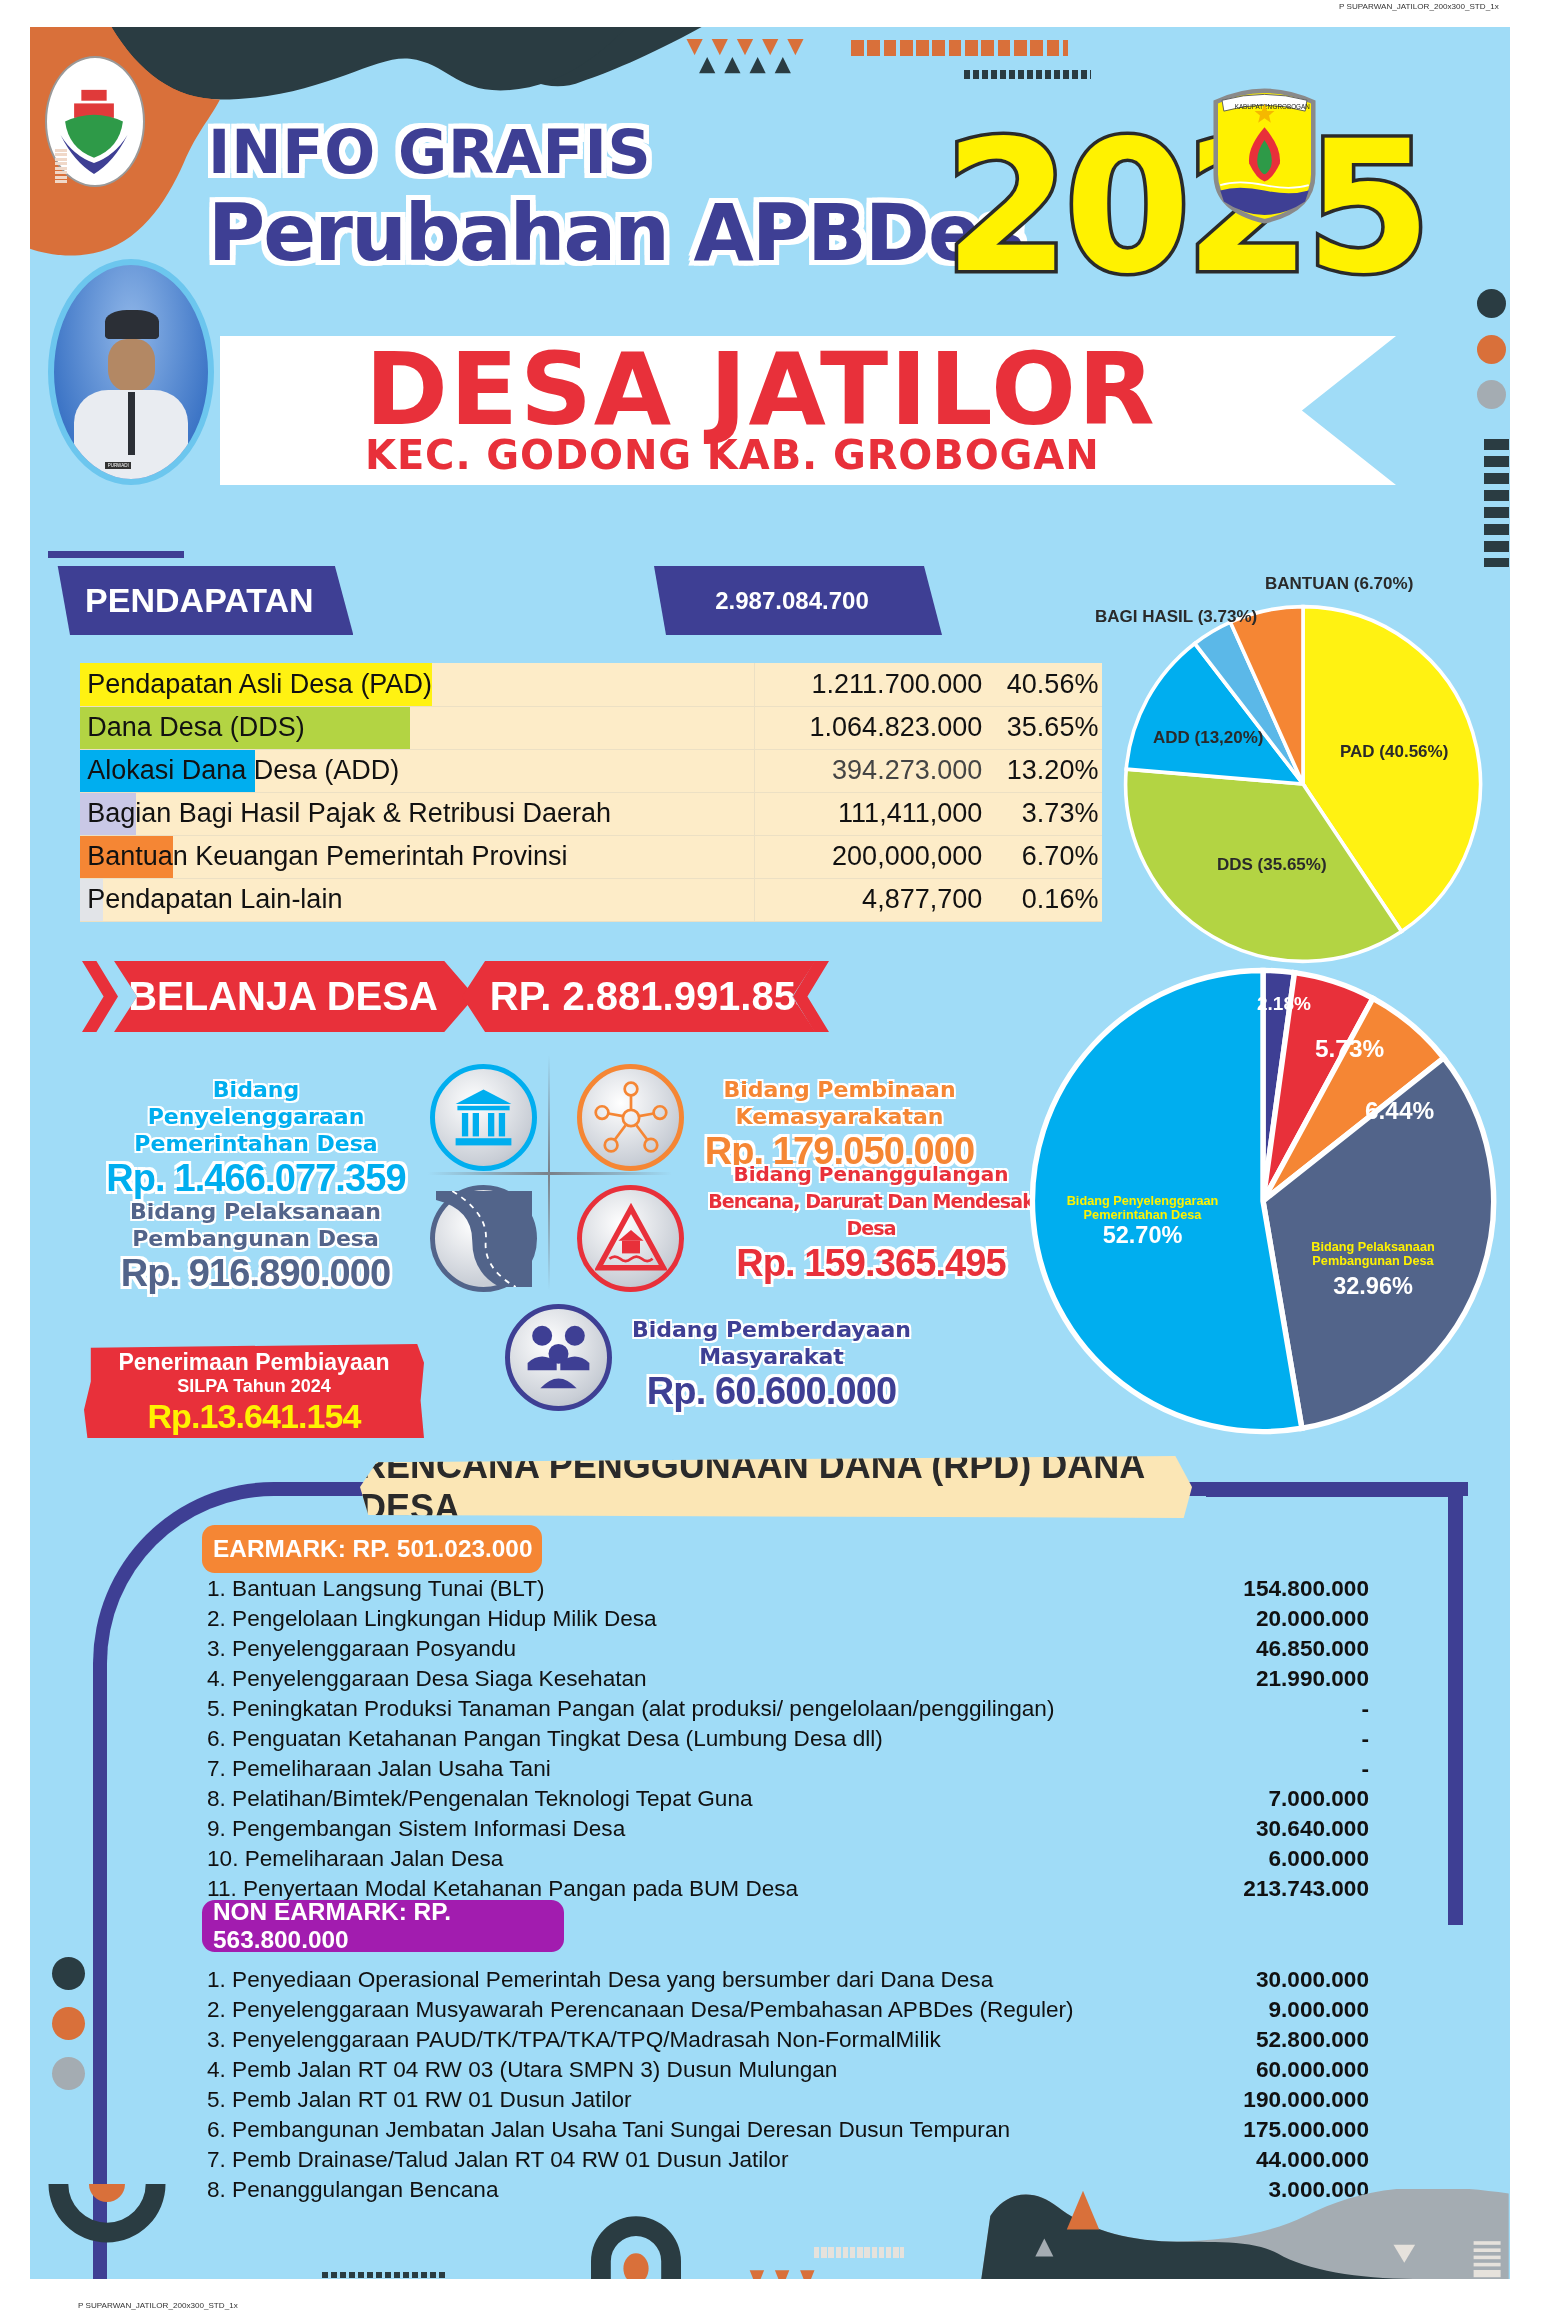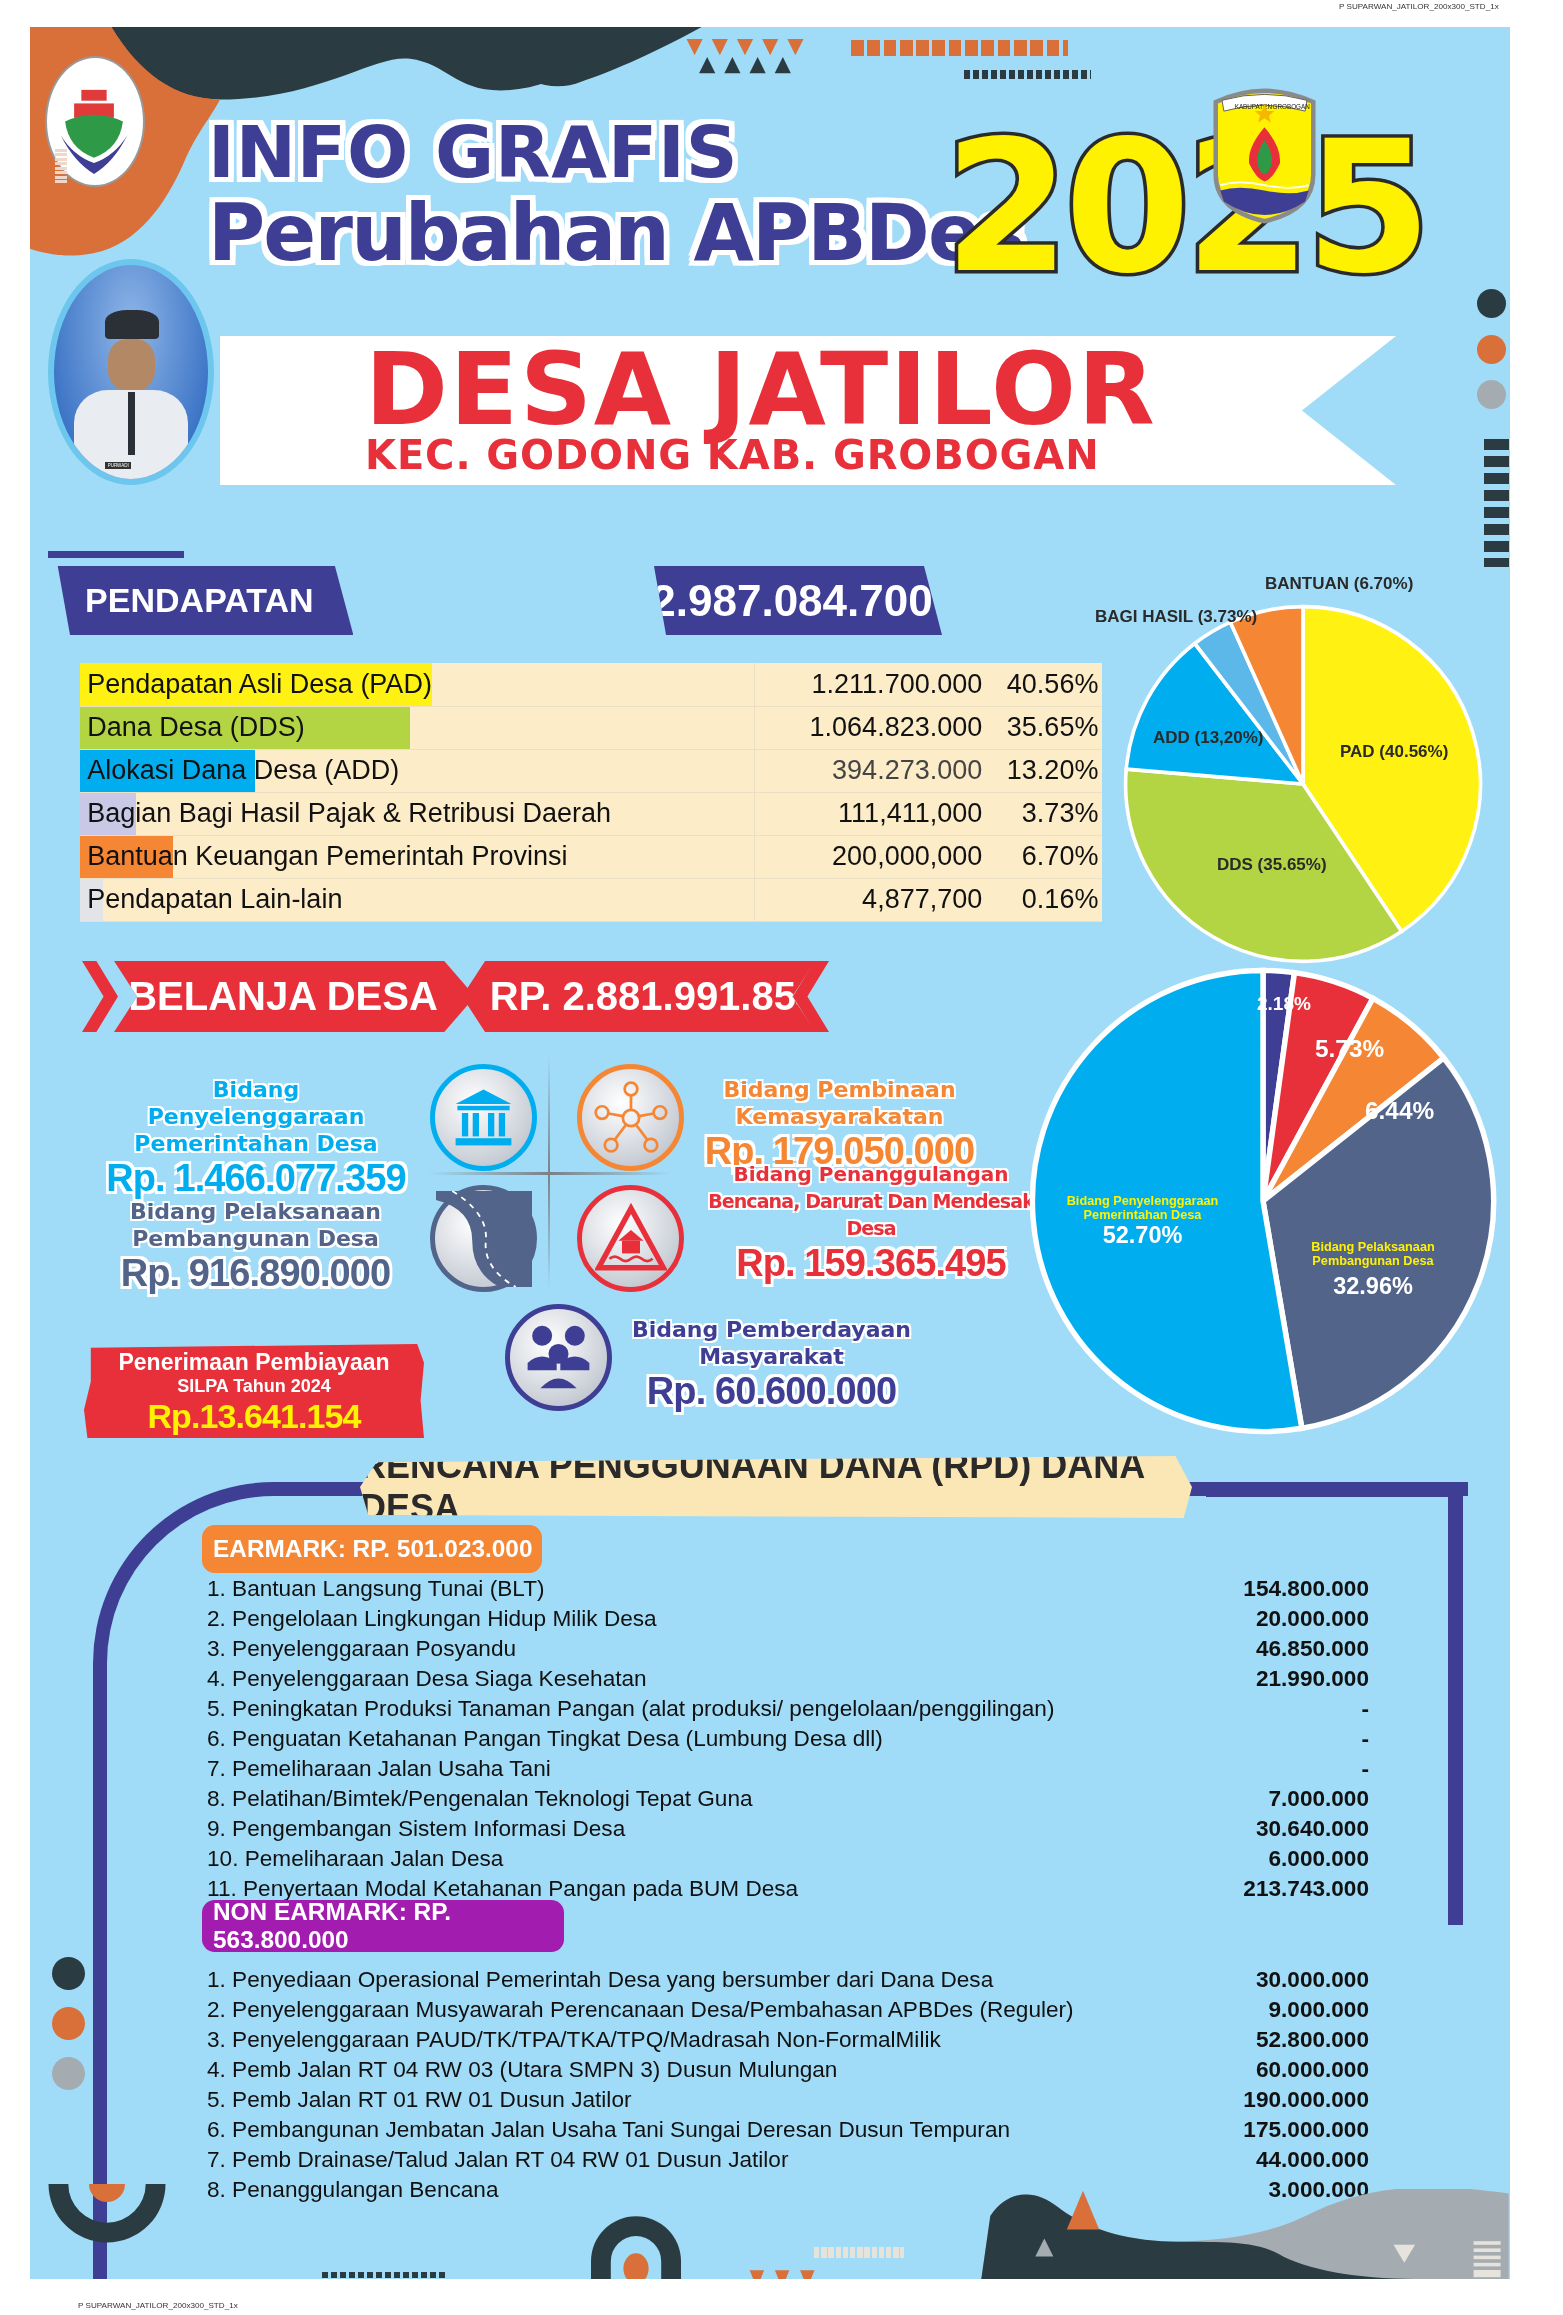--- a/index.html
+++ b/index.html
@@ -1,21 +1,21 @@
 <!DOCTYPE html>
 <html style="font-size:14.5px"><head>
 <meta charset="utf-8">
 <style>
   * { box-sizing: border-box; margin: 0; padding: 0; }
   html, body { width: 1563px; height: 2316px; background: #ffffff; overflow: hidden; }
   body { position: relative; font-family: "Liberation Sans", sans-serif; }
   .abs { position: absolute; }
   .filename { font-size: 8.1px; color: #333; font-family: "Liberation Sans", sans-serif; }
   #poster { position: absolute; left: 30px; top: 27px; width: 1480px; height: 2252px; background: #a0dcf7; overflow: hidden; }
-  .title1 { font-family: "DejaVu Sans", sans-serif; font-weight: 700; color: #3e3f94; font-size: 72px; letter-spacing: 0.9px;
+  .title1 { font-family: "DejaVu Sans", sans-serif; font-weight: 700; color: #3e3f94; font-size: 60px; letter-spacing: 0.9px;
             text-shadow: -5.4px -5.4px 0 #fff, 5.4px -5.4px 0 #fff, -5.4px 5.4px 0 #fff, 5.4px 5.4px 0 #fff, 0 5.4px 0 #fff, 0 -5.4px 0 #fff, 5.4px 0 0 #fff, -5.4px 0 0 #fff; }
   .year { font-family: "DejaVu Sans", sans-serif; font-weight: 700; color: #fff200; font-size: 181px; letter-spacing: -5.4px;
           -webkit-text-stroke: 7.2px #2a2a2a; paint-order: stroke fill; }
   .desa { font-family: "DejaVu Sans", sans-serif; font-weight: 700; color: #e8303a; font-size: 100px; letter-spacing: 1.8px; }
   .kec { font-family: "DejaVu Sans", sans-serif; font-weight: 700; color: #e8303a; font-size: 40px; letter-spacing: 0.9px; }
 
   .badge-blue { background: #3e3f94; color: #fff; font-weight: 700; font-size: 36px; display:flex; align-items:center; justify-content:center;
                 clip-path: polygon(4% 0, 94% 0, 100% 100%, 8% 100%); }
 
   table.inc { border-collapse: collapse; background: #fdecc8; font-size: 27px; color: #111; }
@@ -119,21 +119,21 @@
   <div class="abs" style="left:1454px; top:412px; width:25px; height:128px; background: repeating-linear-gradient(180deg,#2a3c42 0 11px, transparent 11px 17px);"></div>
 
   <div class="abs" style="left:190px; top:309px; width:1176px; height:149px; background:#fff; clip-path: polygon(0 0, 100% 0, 92% 50%, 100% 100%, 0 100%);"></div>
   <div class="abs desa" style="left:335px; top:308px; line-height:109px;">DESA JATILOR</div>
   <div class="abs kec" style="left:335px; top:405px; line-height:47px;">KEC. GODONG KAB. GROBOGAN</div>
 
   <div class="abs" style="left:18px; top:524px; width:136px; height:7.2px; background:#3e3f94; clip-path: polygon(0 0,100% 0,100% 100%,0 100%);"></div>
   <div class="abs badge-blue" style="left:15.4px; top:539px; width:308px; height:69px; font-size:34px;">
     <span>PENDAPATAN</span>
   </div>
-  <div class="abs badge-blue" style="left:612px; top:539px; width:300px; height:69px; font-size:44px;">
+  <div class="abs badge-blue" style="left:612px; top:539px; width:300px; height:69px; font-size:24px;">
     <span>2.987.084.700</span>
   </div>
 
   <table class="abs inc" style="left:50px; top:636px; width:1022px;">
     <tbody id="inc-body">
       <tr>
         <td class="lbl"><div class="bar" style="width:352px; background:#fff212;"></div><span class="t">Pendapatan Asli Desa (PAD)</span></td>
         <td class="amt">1.211.700.000</td>
         <td class="pct">40.56%</td>
       </tr>

